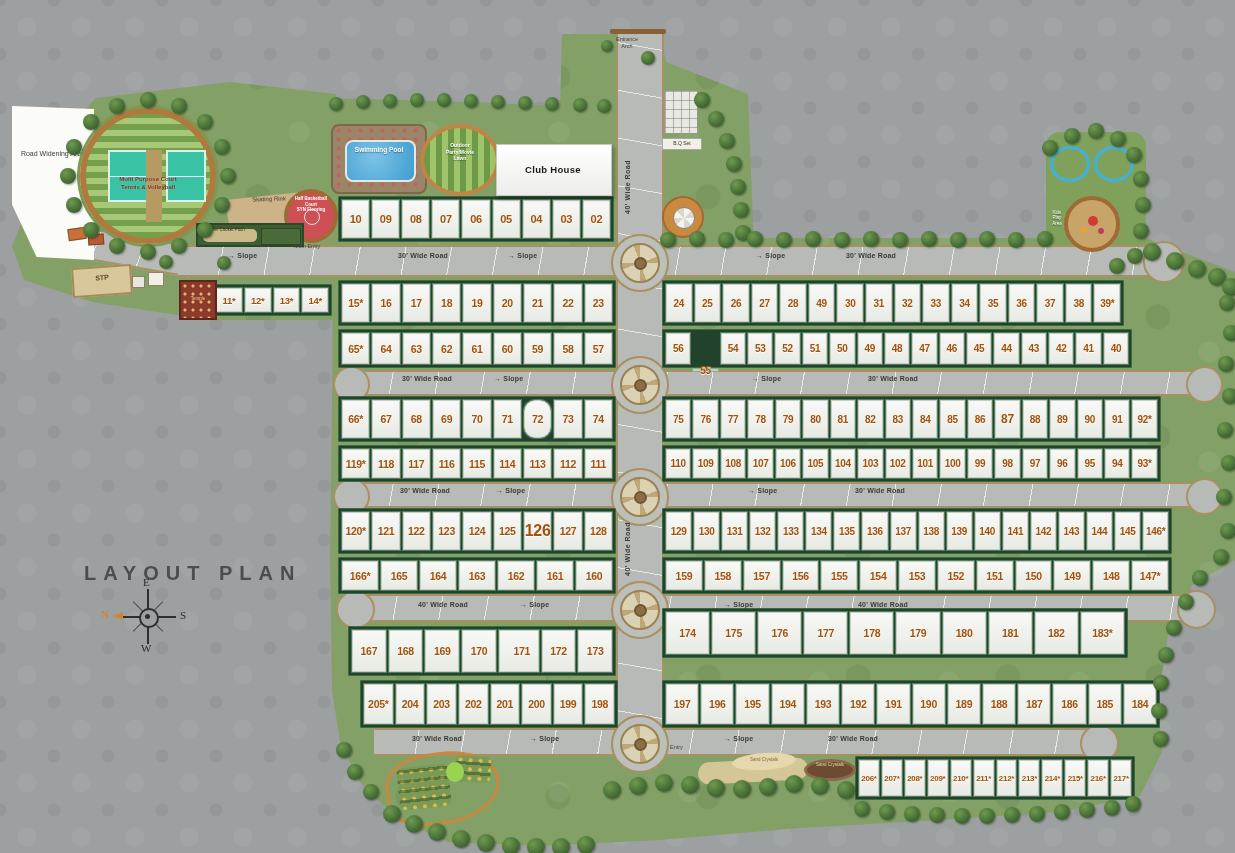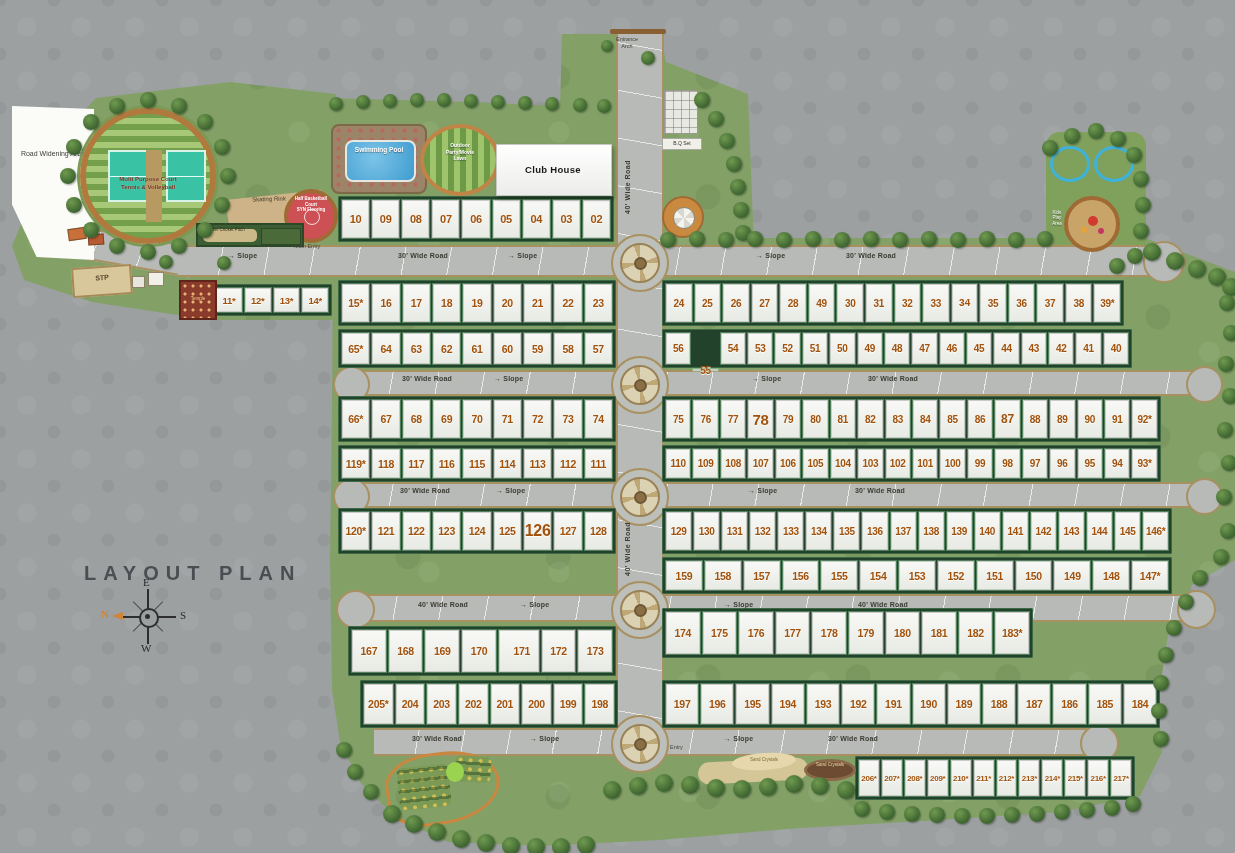--- a/index.html
+++ b/index.html
@@ -217,21 +217,21 @@
         <div class="plot" style="font-size: 10px;">24</div>
         <div class="plot" style="font-size: 10px;">25</div>
         <div class="plot" style="font-size: 10px;">26</div>
         <div class="plot" style="font-size: 10px;">27</div>
         <div class="plot" style="font-size: 10px;">28</div>
         <div class="plot" style="font-size: 10px;">49</div>
         <div class="plot" style="font-size: 10px;">30</div>
         <div class="plot" style="font-size: 10px;">31</div>
         <div class="plot" style="font-size: 10px;">32</div>
         <div class="plot" style="font-size: 10px;">33</div>
-        <div class="plot" style="font-size: 10px; font-family: Liberation Mono, monospace;">34</div>
+        <div class="plot" style="font-size: 10px;">34</div>
         <div class="plot" style="font-size: 10px;">35</div>
         <div class="plot" style="font-size: 10px;">36</div>
         <div class="plot" style="font-size: 10px;">37</div>
         <div class="plot" style="font-size: 10px;">38</div>
         <div class="plot" style="font-size: 10px;">39*</div>
       </div>
       <div class="prow" style="left: 662px; top: 329px; width: 470px; height: 39px;">
         <div class="plot" style="font-size: 10px;">56</div>
         <div class="plot" style="font-size: 10px; margin-top: 36px;">55</div>
         <div class="plot" style="font-size: 10px;">54</div>
@@ -250,40 +250,40 @@
         <div class="plot" style="font-size: 10px;">41</div>
         <div class="plot" style="font-size: 10px;">40</div>
       </div>
       <div class="prow" style="left: 338px; top: 396px; width: 278px; height: 46px;">
         <div class="plot" style="font-size: 10.5px;">66*</div>
         <div class="plot" style="font-size: 10.5px;">67</div>
         <div class="plot" style="font-size: 10.5px;">68</div>
         <div class="plot" style="font-size: 10.5px;">69</div>
         <div class="plot" style="font-size: 10.5px;">70</div>
         <div class="plot" style="font-size: 10.5px;">71</div>
-        <div class="plot" style="font-size: 10.5px;">72</div>
+        <div class="plot" style="font-size: 10.5px; border-radius: 11px;">72</div>
         <div class="plot" style="font-size: 10.5px;">73</div>
         <div class="plot" style="font-size: 10.5px;">74</div>
       </div>
       <div class="prow" style="left: 338px; top: 445px; width: 278px; height: 37px;">
         <div class="plot" style="font-size: 10.5px;">119*</div>
         <div class="plot" style="font-size: 10.5px;">118</div>
         <div class="plot" style="font-size: 10.5px;">117</div>
         <div class="plot" style="font-size: 10.5px;">116</div>
         <div class="plot" style="font-size: 10.5px;">115</div>
         <div class="plot" style="font-size: 10.5px;">114</div>
         <div class="plot" style="font-size: 10.5px;">113</div>
         <div class="plot" style="font-size: 10.5px;">112</div>
         <div class="plot" style="font-size: 10.5px;">111</div>
       </div>
       <div class="prow" style="left: 662px; top: 396px; width: 499px; height: 46px;">
         <div class="plot" style="font-size: 10px;">75</div>
         <div class="plot" style="font-size: 10px;">76</div>
         <div class="plot" style="font-size: 10px;">77</div>
-        <div class="plot" style="font-size: 15px;">78</div>
+        <div class="plot" style="font-size: 10px;">78</div>
         <div class="plot" style="font-size: 10px;">79</div>
         <div class="plot" style="font-size: 10px;">80</div>
         <div class="plot" style="font-size: 10px;">81</div>
         <div class="plot" style="font-size: 10px;">82</div>
         <div class="plot" style="font-size: 10px;">83</div>
         <div class="plot" style="font-size: 10px;">84</div>
         <div class="plot" style="font-size: 10px;">85</div>
         <div class="plot" style="font-size: 10px;">86</div>
         <div class="plot" style="font-size: 12px;">87</div>
         <div class="plot" style="font-size: 10px;">88</div>
@@ -316,20 +316,29 @@
         <div class="plot" style="font-size: 10.5px;">120*</div>
         <div class="plot" style="font-size: 10.5px;">121</div>
         <div class="plot" style="font-size: 10.5px;">122</div>
         <div class="plot" style="font-size: 10.5px;">123</div>
         <div class="plot" style="font-size: 10.5px;">124</div>
         <div class="plot" style="font-size: 10.5px;">125</div>
         <div class="plot" style="font-size: 16px;">126</div>
         <div class="plot" style="font-size: 10.5px;">127</div>
         <div class="plot" style="font-size: 10.5px;">128</div>
       </div>
+      <div class="prow" style="left: 338px; top: 557px; width: 278px; height: 37px;">
+        <div class="plot" style="font-size: 10.5px;">166*</div>
+        <div class="plot" style="font-size: 10.5px;">165</div>
+        <div class="plot" style="font-size: 10.5px;">164</div>
+        <div class="plot" style="font-size: 10.5px;">163</div>
+        <div class="plot" style="font-size: 10.5px;">162</div>
+        <div class="plot" style="font-size: 10.5px;">161</div>
+        <div class="plot" style="font-size: 10.5px;">160</div>
+      </div>
       <div class="prow" style="left: 662px; top: 508px; width: 510px; height: 46px;">
         <div class="plot" style="font-size: 10px;">129</div>
         <div class="plot" style="font-size: 10px;">130</div>
         <div class="plot" style="font-size: 10px;">131</div>
         <div class="plot" style="font-size: 10px;">132</div>
         <div class="plot" style="font-size: 10px;">133</div>
         <div class="plot" style="font-size: 10px;">134</div>
         <div class="plot" style="font-size: 10px;">135</div>
         <div class="plot" style="font-size: 10px;">136</div>
         <div class="plot" style="font-size: 10px;">137</div>
@@ -370,21 +379,21 @@
       <div class="prow" style="left: 360px; top: 680px; width: 258px; height: 48px;">
         <div class="plot" style="font-size: 10.5px;">205*</div>
         <div class="plot" style="font-size: 10.5px;">204</div>
         <div class="plot" style="font-size: 10.5px;">203</div>
         <div class="plot" style="font-size: 10.5px;">202</div>
         <div class="plot" style="font-size: 10.5px;">201</div>
         <div class="plot" style="font-size: 10.5px;">200</div>
         <div class="plot" style="font-size: 10.5px;">199</div>
         <div class="plot" style="font-size: 10.5px;">198</div>
       </div>
-      <div class="prow" style="left: 662px; top: 608px; width: 371px; height: 50px;">
+      <div class="prow" style="left: 662px; top: 608px; width: 466px; height: 50px;">
         <div class="plot" style="font-size: 10.5px;">174</div>
         <div class="plot" style="font-size: 10.5px;">175</div>
         <div class="plot" style="font-size: 10.5px;">176</div>
         <div class="plot" style="font-size: 10.5px;">177</div>
         <div class="plot" style="font-size: 10.5px;">178</div>
         <div class="plot" style="font-size: 10.5px;">179</div>
         <div class="plot" style="font-size: 10.5px;">180</div>
         <div class="plot" style="font-size: 10.5px;">181</div>
         <div class="plot" style="font-size: 10.5px;">182</div>
         <div class="plot" style="font-size: 10.5px;">183*</div>

